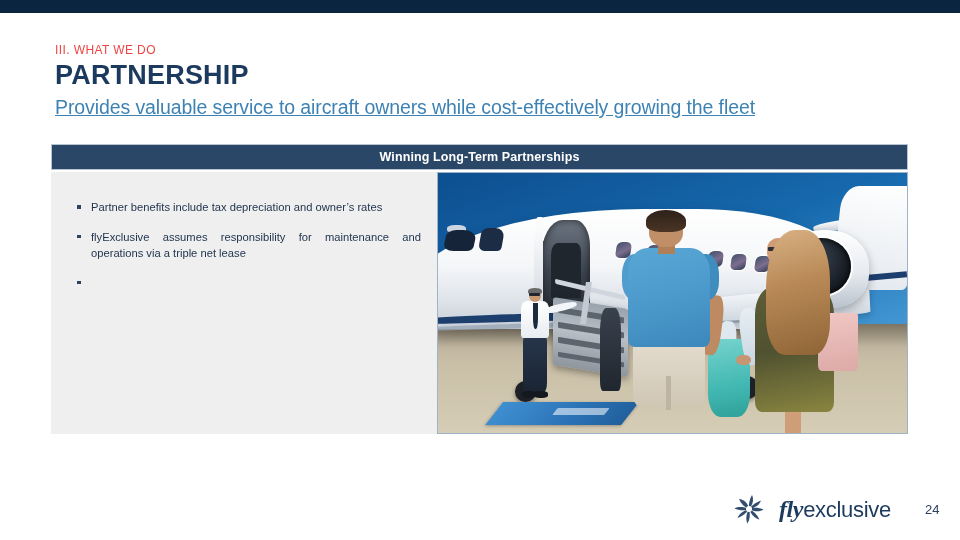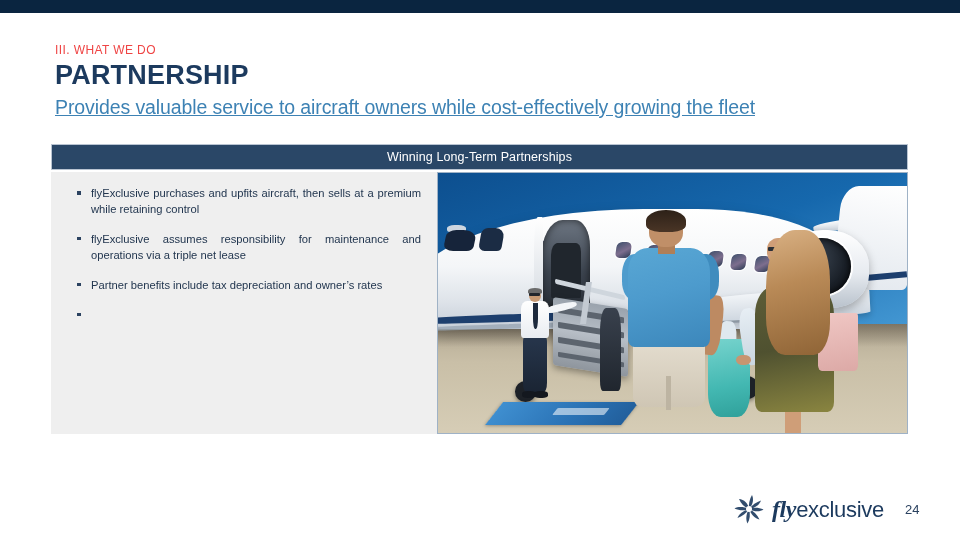--- a/index.html
+++ b/index.html
@@ -33,21 +33,21 @@
     letter-spacing:-.1px; line-height:1.3; margin-top:3px;text-decoration:underline;
   }
 
   
   .banner {
     position:absolute; left:51px; top:144px; width:857px; height:26px;
     background:#2a4767; border:1px solid #b9c4d2;
     display:flex; align-items:center; justify-content:center;
   }
   .banner-text {
-    color:#ffffff; font-size:12.5px; font-weight:400; letter-spacing:.1px;
+    color:#ffffff; font-size:12.5px; font-weight:700; letter-spacing:.1px;
   }
 
   
   .content { position:absolute; left:51px; top:172px; width:857px; height:262px; }
 
   .bullets-panel {
     position:absolute; left:0; top:0; width:386px; height:262px;
     background:#efefef; padding:14px 16px 0 16px;
   }
   ul.bullets { list-style:none; }
@@ -253,26 +253,26 @@
     background:linear-gradient(100deg,#3f8fd0,#2a72b5 60%,#225f9c);
     transform:skewX(-38deg); box-shadow:0 1px 3px rgba(0,0,0,.3);
   }
   .carpet-mark {
     left:25%; top:90.5%; width:11%; height:2.6%;
     background:rgba(255,255,255,.55); transform:skewX(-38deg); border-radius:1px;
   }
 
   
   .footer { position:absolute; left:733px; top:489px; width:190px; height:40px;
-    display:flex; align-items:center; gap:7px; }
+    display:flex; align-items:center; gap:14px; }
   .logo-icon { width:32px; height:32px; flex:0 0 32px; }
   .logo-text { font-family:"Liberation Serif", serif; font-size:24px; color:#1c3a5e; letter-spacing:-.4px; white-space:nowrap; }
   .logo-text .fly { font-style:italic; font-weight:700; }
   .logo-text .exc { font-family:"Liberation Sans", sans-serif; font-weight:400; font-size:22px; letter-spacing:-.3px; }
-  .pagenum { font-size:13px; color:#2b4260; margin-left:14px; }
+  .pagenum { font-size:13px; color:#2b4260; margin-left:20px; }
 </style>
 </head>
 <body>
 
 <div class="slide">
 
   <div class="topbar"></div>
 
   <div class="header">
     <div class="eyebrow">III. WHAT WE DO</div>
@@ -281,23 +281,23 @@
   </div>
 
   <div class="banner">
     <span class="banner-text">Winning Long-Term Partnerships</span>
   </div>
 
   <div class="content">
 
     <div class="bullets-panel">
       <ul class="bullets">
-        <li><span class="sq"></span><span>flyExclusive purchases and upfits aircraft, then sells at a premium while retaining control</span></li>
+        <li><span class="sq"></span></li>
+        <li><span class="sq"></span><span>Partner benefits include tax depreciation and owner’s rates</span></li>
         <li><span class="sq"></span><span>flyExclusive assumes responsibility for maintenance and operations via a triple net lease</span></li>
-        <li><span class="sq"></span><span>Partner benefits include tax depreciation and owner’s rates</span></li>
         <li><span class="sq"></span></li>
       </ul>
     </div>
 
     <div class="photo" title="Couple walking toward a private jet with pilot standing by the airstairs on the tarmac">
       <div class="ph sky"></div>
       <div class="ph tarmac"></div>
       <div class="ph tarmac-shadow"></div>
 
       <div class="ph tailplane"></div>

